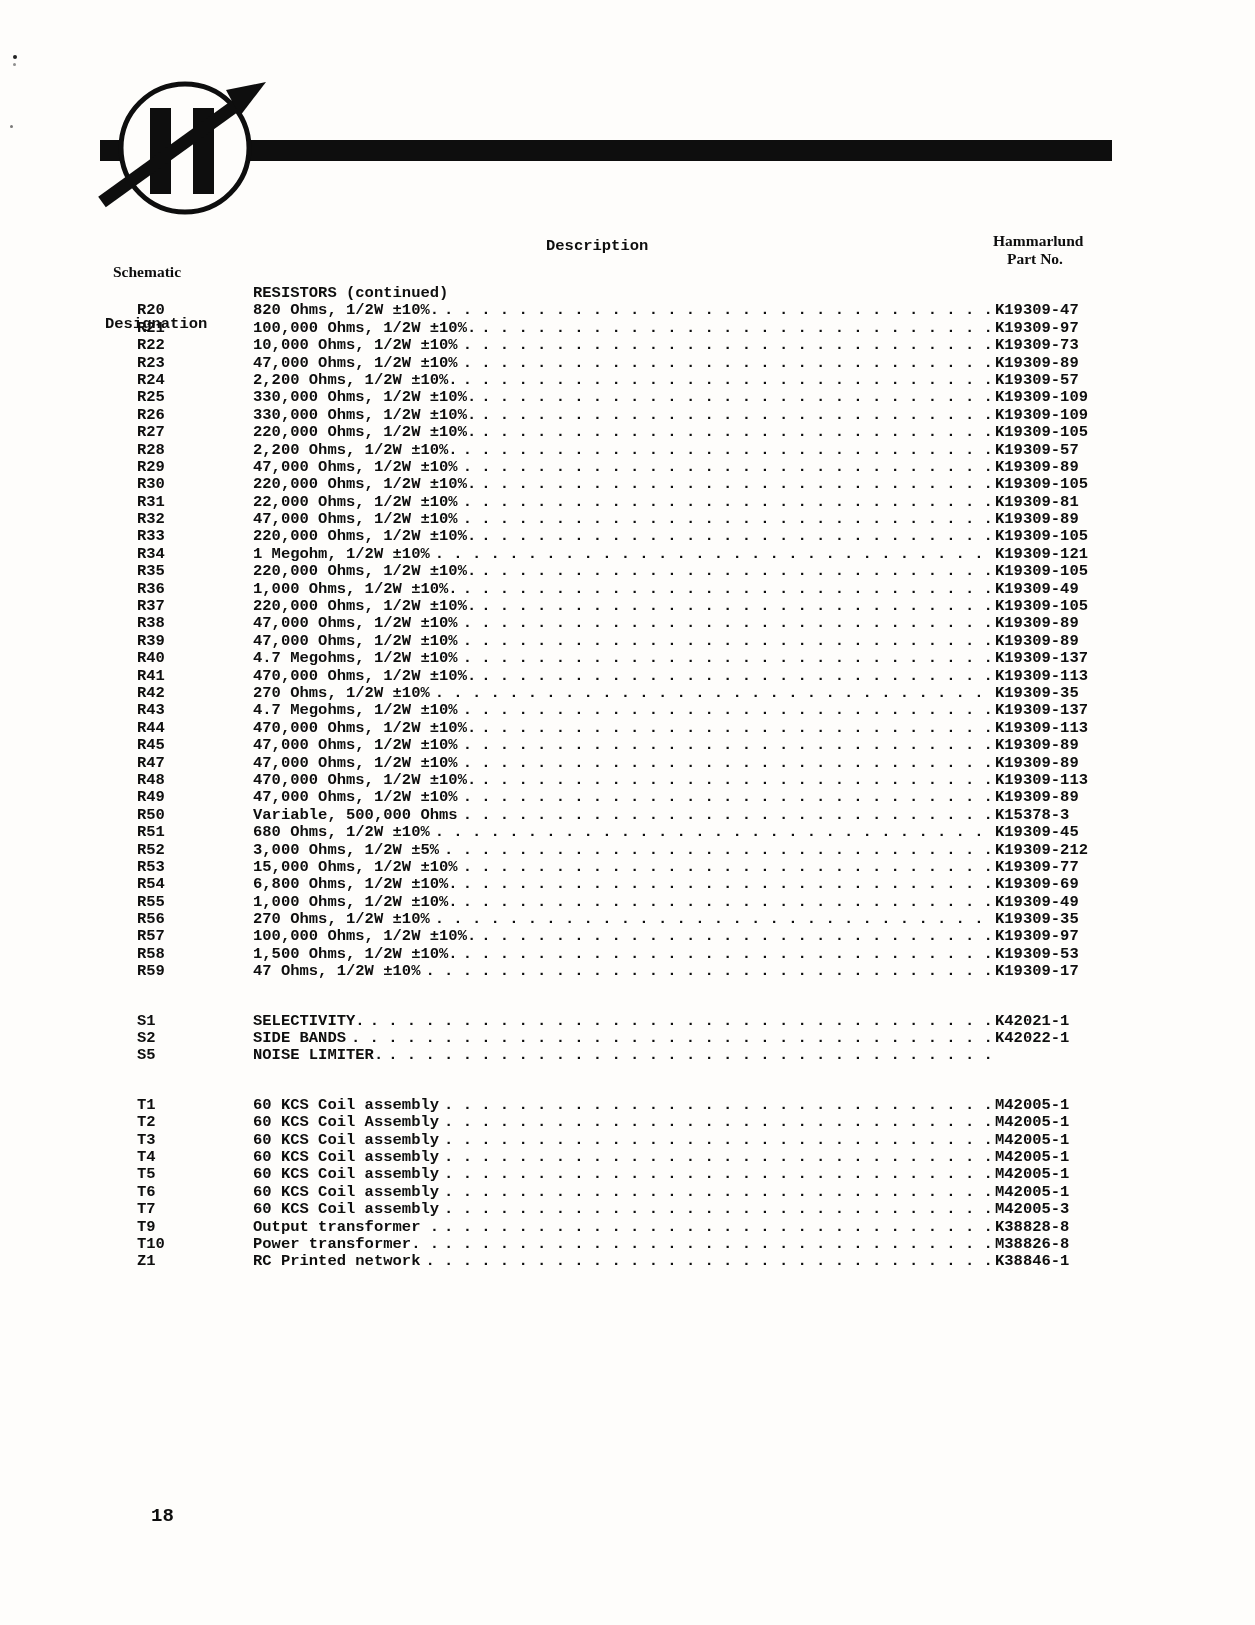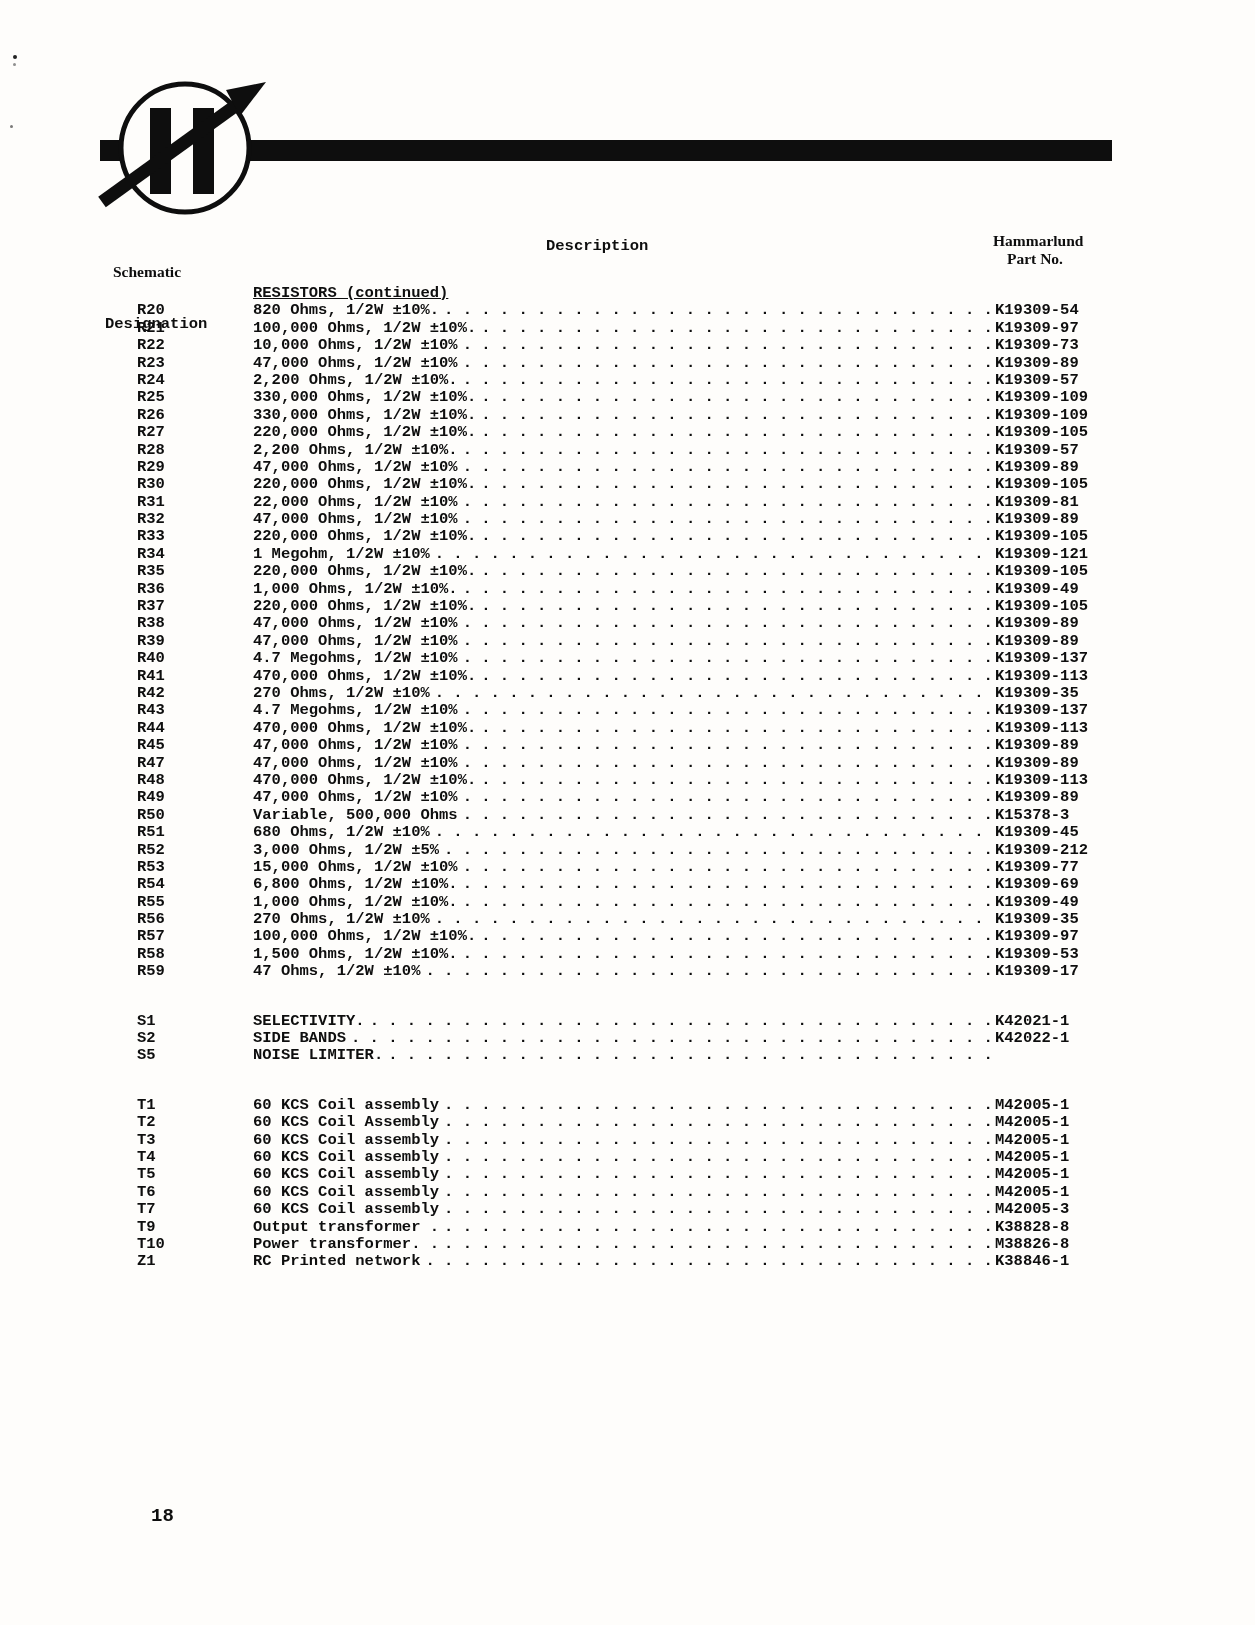--- a/index.html
+++ b/index.html
@@ -25,21 +25,21 @@
   .table{
     position:absolute;left:105px;top:284px;width:1052px;
     font-size:15.5px;
   }
   .row{display:flex;height:17.4px;align-items:baseline;white-space:pre;}
   .col-desig{width:148px;padding-left:32px;box-sizing:border-box;flex:none;}
   .col-desc{flex:1;display:flex;min-width:0;overflow:hidden;}
   .desc-text{flex:none;}
   .dots{flex:1;overflow:hidden;white-space:pre;margin-left:5px;}
   .col-part{width:162px;flex:none;}
-  .section-title{text-decoration:underline;}
+  .section-title{}
   .gap{height:32px;}
   
   .page-number{position:absolute;left:103px;top:1505px;font-size:19px;margin-left:48px;}
   
   .speck{position:absolute;background:#222;border-radius:50%;}
 </style>
 </head>
 <body>
 
 <svg class="logo-svg" width="1255" height="230" viewBox="0 0 1255 230">
@@ -62,21 +62,21 @@
   </div>
   <div class="hdr-desc">Description</div>
   <div class="hdr-part">
     <div class="l1">Hammarlund</div>
     <div class="l2">Part No.</div>
   </div>
 </div>
 
 <div class="table">
     <div class="row"><span class="col-desig"></span><span class="col-desc"><span class="section-title">RESISTORS (continued)</span></span><span class="col-part"></span></div>
-    <div class="row"><span class="col-desig">R20</span><span class="col-desc"><span class="desc-text">820 Ohms, 1/2W ±10%.</span><span class="dots">. . . . . . . . . . . . . . . . . . . . . . . . . . . . . . . . . . . . . . . . . . . . . . . . . . . . . . . . . . . . . . . . . . . . . . . . . . . . . . . . </span></span><span class="col-part">K19309-54</span></div>
+    <div class="row"><span class="col-desig">R20</span><span class="col-desc"><span class="desc-text">820 Ohms, 1/2W ±10%.</span><span class="dots">. . . . . . . . . . . . . . . . . . . . . . . . . . . . . . . . . . . . . . . . . . . . . . . . . . . . . . . . . . . . . . . . . . . . . . . . . . . . . . . . </span></span><span class="col-part">K19309-47</span></div>
     <div class="row"><span class="col-desig">R21</span><span class="col-desc"><span class="desc-text">100,000 Ohms, 1/2W ±10%.</span><span class="dots">. . . . . . . . . . . . . . . . . . . . . . . . . . . . . . . . . . . . . . . . . . . . . . . . . . . . . . . . . . . . . . . . . . . . . . . . . . . . . . . . </span></span><span class="col-part">K19309-97</span></div>
     <div class="row"><span class="col-desig">R22</span><span class="col-desc"><span class="desc-text">10,000 Ohms, 1/2W ±10%</span><span class="dots">. . . . . . . . . . . . . . . . . . . . . . . . . . . . . . . . . . . . . . . . . . . . . . . . . . . . . . . . . . . . . . . . . . . . . . . . . . . . . . . . </span></span><span class="col-part">K19309-73</span></div>
     <div class="row"><span class="col-desig">R23</span><span class="col-desc"><span class="desc-text">47,000 Ohms, 1/2W ±10%</span><span class="dots">. . . . . . . . . . . . . . . . . . . . . . . . . . . . . . . . . . . . . . . . . . . . . . . . . . . . . . . . . . . . . . . . . . . . . . . . . . . . . . . . </span></span><span class="col-part">K19309-89</span></div>
     <div class="row"><span class="col-desig">R24</span><span class="col-desc"><span class="desc-text">2,200 Ohms, 1/2W ±10%.</span><span class="dots">. . . . . . . . . . . . . . . . . . . . . . . . . . . . . . . . . . . . . . . . . . . . . . . . . . . . . . . . . . . . . . . . . . . . . . . . . . . . . . . . </span></span><span class="col-part">K19309-57</span></div>
     <div class="row"><span class="col-desig">R25</span><span class="col-desc"><span class="desc-text">330,000 Ohms, 1/2W ±10%.</span><span class="dots">. . . . . . . . . . . . . . . . . . . . . . . . . . . . . . . . . . . . . . . . . . . . . . . . . . . . . . . . . . . . . . . . . . . . . . . . . . . . . . . . </span></span><span class="col-part">K19309-109</span></div>
     <div class="row"><span class="col-desig">R26</span><span class="col-desc"><span class="desc-text">330,000 Ohms, 1/2W ±10%.</span><span class="dots">. . . . . . . . . . . . . . . . . . . . . . . . . . . . . . . . . . . . . . . . . . . . . . . . . . . . . . . . . . . . . . . . . . . . . . . . . . . . . . . . </span></span><span class="col-part">K19309-109</span></div>
     <div class="row"><span class="col-desig">R27</span><span class="col-desc"><span class="desc-text">220,000 Ohms, 1/2W ±10%.</span><span class="dots">. . . . . . . . . . . . . . . . . . . . . . . . . . . . . . . . . . . . . . . . . . . . . . . . . . . . . . . . . . . . . . . . . . . . . . . . . . . . . . . . </span></span><span class="col-part">K19309-105</span></div>
     <div class="row"><span class="col-desig">R28</span><span class="col-desc"><span class="desc-text">2,200 Ohms, 1/2W ±10%.</span><span class="dots">. . . . . . . . . . . . . . . . . . . . . . . . . . . . . . . . . . . . . . . . . . . . . . . . . . . . . . . . . . . . . . . . . . . . . . . . . . . . . . . . </span></span><span class="col-part">K19309-57</span></div>
     <div class="row"><span class="col-desig">R29</span><span class="col-desc"><span class="desc-text">47,000 Ohms, 1/2W ±10%</span><span class="dots">. . . . . . . . . . . . . . . . . . . . . . . . . . . . . . . . . . . . . . . . . . . . . . . . . . . . . . . . . . . . . . . . . . . . . . . . . . . . . . . . </span></span><span class="col-part">K19309-89</span></div>
     <div class="row"><span class="col-desig">R30</span><span class="col-desc"><span class="desc-text">220,000 Ohms, 1/2W ±10%.</span><span class="dots">. . . . . . . . . . . . . . . . . . . . . . . . . . . . . . . . . . . . . . . . . . . . . . . . . . . . . . . . . . . . . . . . . . . . . . . . . . . . . . . . </span></span><span class="col-part">K19309-105</span></div>

